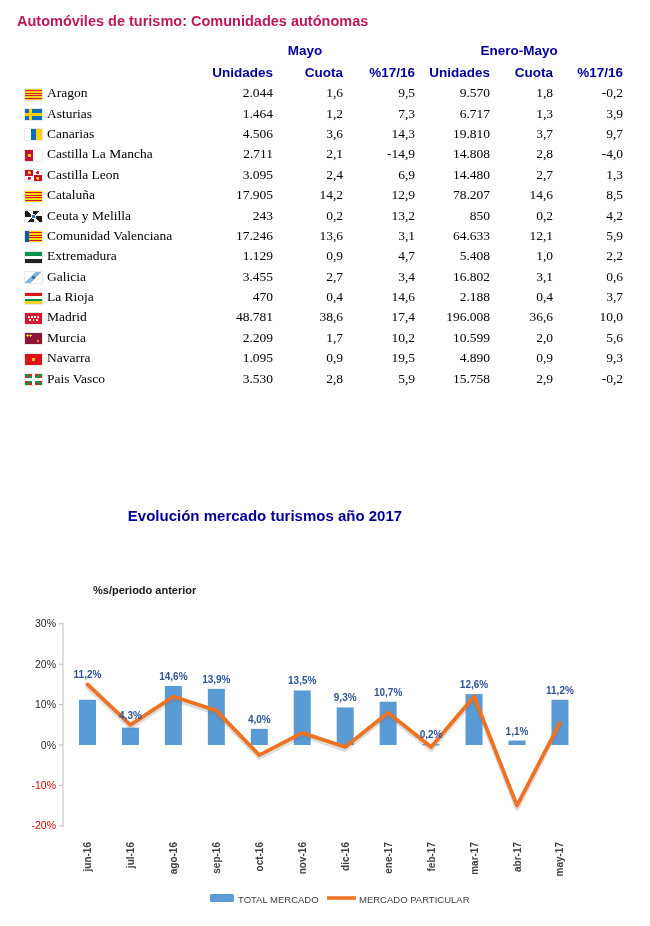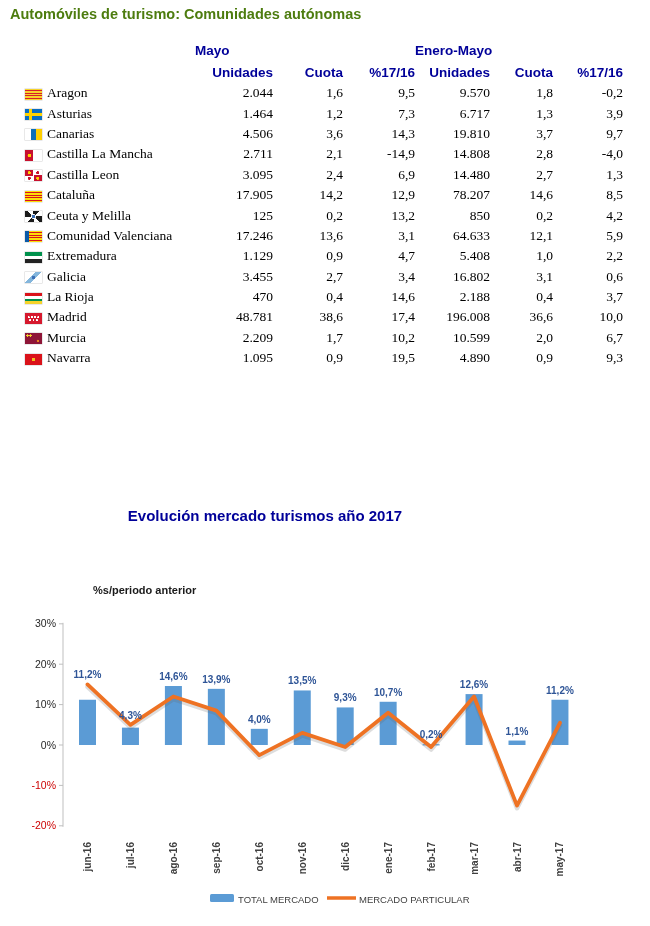--- a/index.html
+++ b/index.html
@@ -1,34 +1,34 @@
 <!DOCTYPE html>
 <html><head>
 <meta charset="utf-8">
 <style>
   html,body{margin:0;padding:0;}
   body{
     width:650px;height:926px;position:relative;background:#ffffff;
     font-family:"Liberation Sans",sans-serif;overflow:hidden;
   }
   .doc-title{
-    position:absolute;left:10px;top:6px;margin:0;
-    font-size:14.5px;font-weight:bold;color:#4d7c0f;
+    position:absolute;left:10px;top:6px;margin:7px;
+    font-size:14.5px;font-weight:bold;color:#be185d;
     font-family:"Liberation Sans",sans-serif;
   }
   
   table.regions{
     position:absolute;left:25px;top:38px;border-collapse:collapse;table-layout:fixed;
     width:598px;
   }
   table.regions th{
     font-family:"Liberation Sans",sans-serif;font-weight:bold;color:#000099;
     font-size:13.5px;padding:0;
   }
-  table.regions thead tr.group-row th{height:24px;text-align:left;vertical-align:middle;}
+  table.regions thead tr.group-row th{height:24px;text-align:center;vertical-align:middle;}
   table.regions thead tr.cols-row th{height:21px;text-align:right;vertical-align:middle;}
   table.regions td{
     font-family:"Liberation Serif",serif;font-size:13.5px;color:#000;
     height:20.4px;padding:0;vertical-align:middle;white-space:nowrap;
   }
   td.num{text-align:right;}
   td.name{text-align:left;}
   
   .flag{display:inline-block;width:17px;height:11px;vertical-align:middle;
         box-shadow:0 0 0 .5px rgba(0,0,0,.18);}
@@ -191,21 +191,21 @@
         <td class="num">17.905</td>
         <td class="num">14,2</td>
         <td class="num">12,9</td>
         <td class="num">78.207</td>
         <td class="num">14,6</td>
         <td class="num">8,5</td>
       </tr>
       <tr>
         <td><span class="flag flag-ceuta"></span></td>
         <td class="name">Ceuta y Melilla</td>
-        <td class="num">125</td>
+        <td class="num">243</td>
         <td class="num">0,2</td>
         <td class="num">13,2</td>
         <td class="num">850</td>
         <td class="num">0,2</td>
         <td class="num">4,2</td>
       </tr>
       <tr>
         <td><span class="flag flag-valenciana"></span></td>
         <td class="name">Comunidad Valenciana</td>
         <td class="num">17.246</td>
@@ -256,31 +256,41 @@
         <td class="num">10,0</td>
       </tr>
       <tr>
         <td><span class="flag flag-murcia"></span></td>
         <td class="name">Murcia</td>
         <td class="num">2.209</td>
         <td class="num">1,7</td>
         <td class="num">10,2</td>
         <td class="num">10.599</td>
         <td class="num">2,0</td>
-        <td class="num">6,7</td>
+        <td class="num">5,6</td>
       </tr>
       <tr>
         <td><span class="flag flag-navarra"></span></td>
         <td class="name">Navarra</td>
         <td class="num">1.095</td>
         <td class="num">0,9</td>
         <td class="num">19,5</td>
         <td class="num">4.890</td>
         <td class="num">0,9</td>
         <td class="num">9,3</td>
+      </tr>
+      <tr>
+        <td><span class="flag flag-paisvasco"></span></td>
+        <td class="name">Pais Vasco</td>
+        <td class="num">3.530</td>
+        <td class="num">2,8</td>
+        <td class="num">5,9</td>
+        <td class="num">15.758</td>
+        <td class="num">2,9</td>
+        <td class="num">-0,2</td>
       </tr>
     </tbody>
 </table>
 
 <h2 class="chart-title">Evolución mercado turismos año 2017</h2>
 <p class="chart-axis-label">%s/periodo anterior</p>
 
 <svg id="chart-svg" width="650" height="318" viewBox="0 0 650 318" xmlns="http://www.w3.org/2000/svg">
     <g>
       <line x1="63" y1="14.799999999999997" x2="63" y2="218.8" stroke="#BFBFBF" stroke-width="1"></line>

